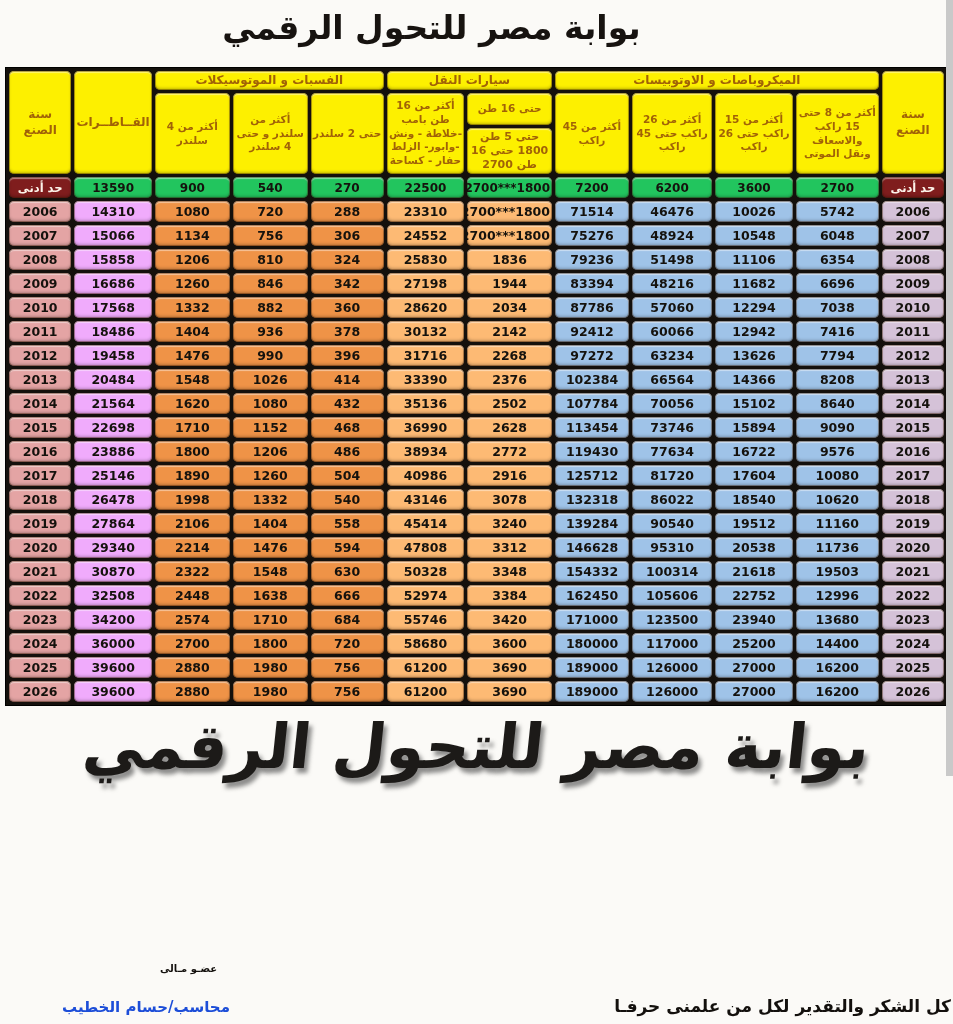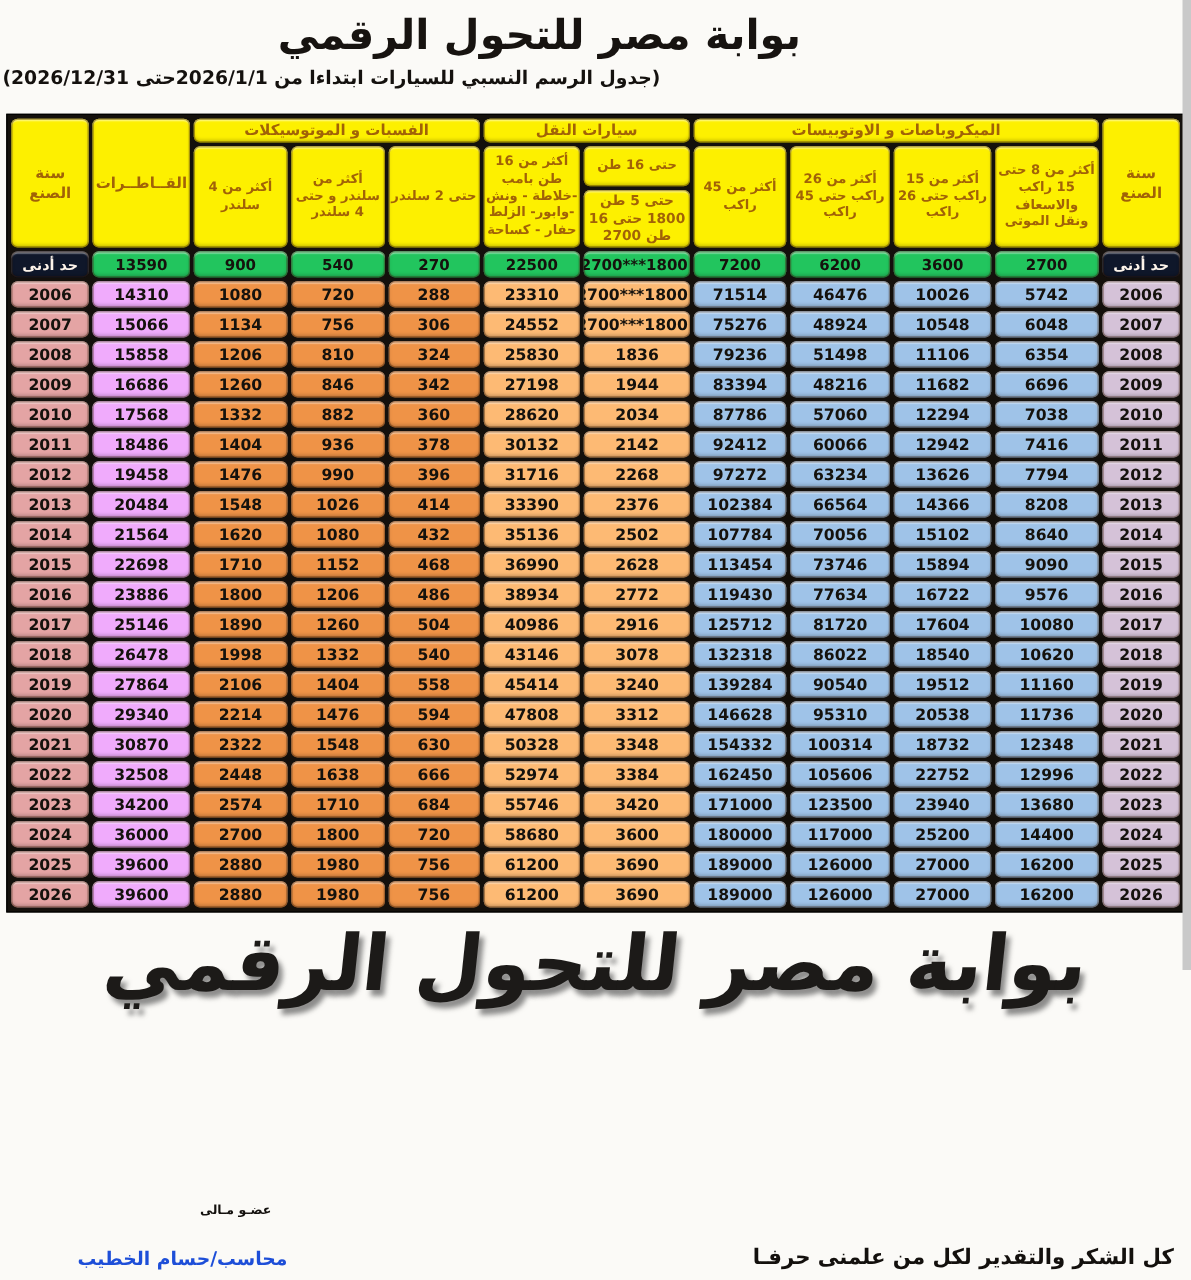--- a/index.html
+++ b/index.html
@@ -73,56 +73,55 @@
     font-size: 12.5px;
     color: #15120d;
   }
   td.c-blue   { background: #9fc3e8; }
   td.c-green  { background: #fdba74; }
   td.c-orange { background: #ef9347; }
   td.c-purple { background: #f0abfc; }
   td.y-left   { background: #e4a4a4; }
   td.y-right  { background: #d5c2d8; }
   td.c-min    { background: #22c55e; font-size: 12px; }
-  td.min-label { background: #0f172a; color: #fdf4ea; font-size: 11.5px; }
+  td.min-label { background: #7f1d1d; color: #fdf4ea; font-size: 11.5px; }
 
   .watermark {
     direction: rtl;
     margin-top: 4px;
     text-align: center;
     font-size: 62px;
     font-weight: bold;
     color: #1c1a18;
     transform: skewX(-6deg);
     text-shadow: 4px 5px 4px rgba(80,80,80,.65);
     white-space: nowrap;
   }
 
   .footer-thanks {
-    position: absolute; top: 996px; right: 14px;
+    position: absolute; top: 996px; right: 2px;
     direction: rtl; font-size: 17px; font-weight: bold; color: #13100d;
   }
   .footer-role {
     position: absolute; top: 963px; left: 160px;
     direction: rtl; font-size: 10px; font-weight: bold; color: #13100d;
   }
   .footer-name {
     position: absolute; top: 998px; left: 62px;
     direction: rtl; font-size: 15px; font-weight: bold; color: #1d4ed8;
   }
 </style>
 </head>
 <body>
 
 <div class="page">
 
   <div class="edge-strip"></div>
 
   <h1 class="title">بوابة مصر للتحول الرقمي</h1>
-  <div class="subtitle">(جدول الرسم النسبي للسيارات ابتداءا من 2026/1/1حتى 2026/12/31)</div>
 
   <table class="fee-table">
     <colgroup>
       <col style="width:6.9%">
         <col style="width:9.2%">
         <col style="width:8.6%">
       <col style="width:8.9%">
         <col style="width:8.2%">
         <col style="width:9.4%">
       <col style="width:8.6%">
@@ -376,22 +375,22 @@
           <td class="c-green">3312</td>
           <td class="c-green">47808</td>
           <td class="c-orange">594</td>
           <td class="c-orange">1476</td>
           <td class="c-orange">2214</td>
           <td class="c-purple">29340</td>
           <td class="y-left">2020</td>
         </tr>
         <tr>
           <td class="y-right">2021</td>
-          <td class="c-blue">12348</td>
-          <td class="c-blue">18732</td>
+          <td class="c-blue">19503</td>
+          <td class="c-blue">21618</td>
           <td class="c-blue">100314</td>
           <td class="c-blue">154332</td>
           <td class="c-green">3348</td>
           <td class="c-green">50328</td>
           <td class="c-orange">630</td>
           <td class="c-orange">1548</td>
           <td class="c-orange">2322</td>
           <td class="c-purple">30870</td>
           <td class="y-left">2021</td>
         </tr>

